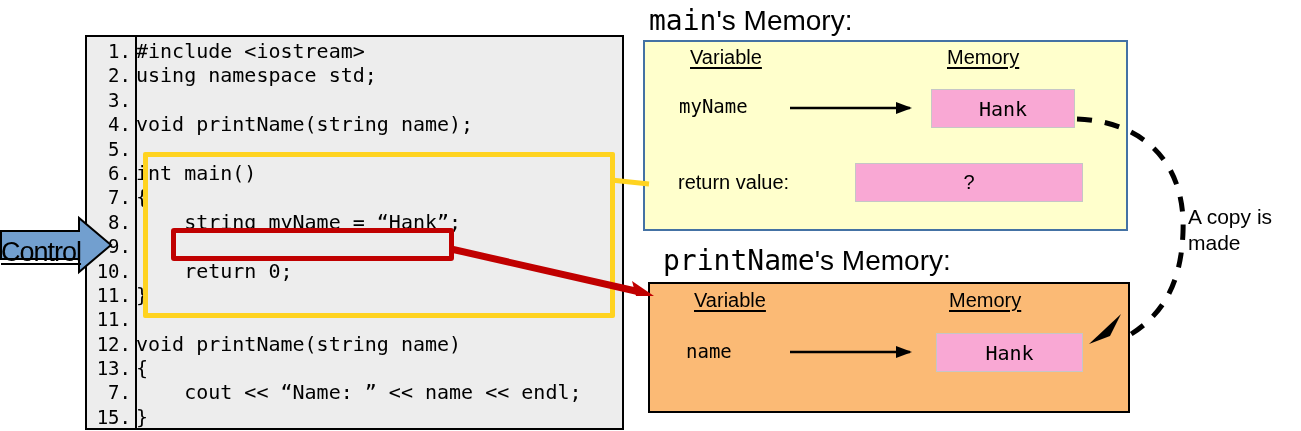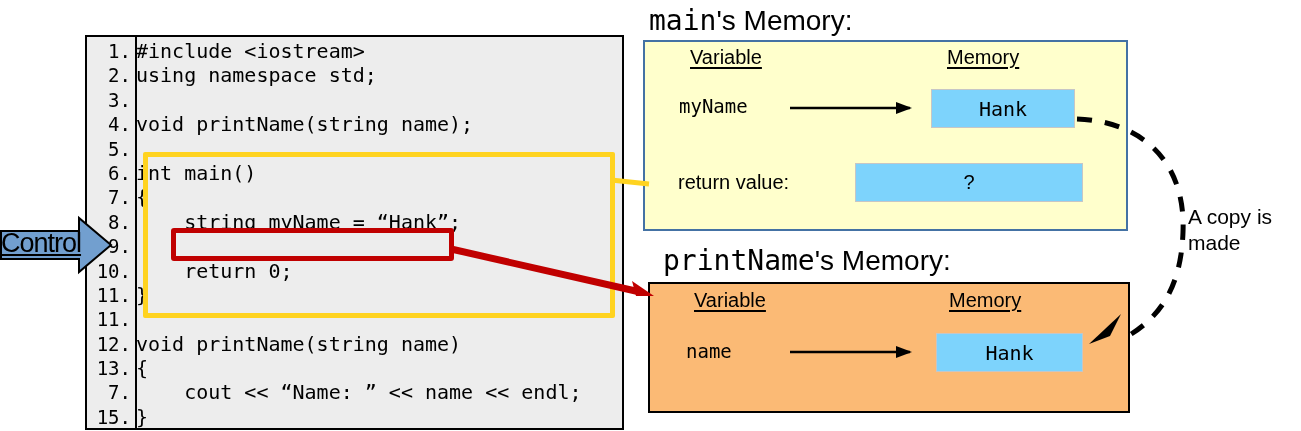--- a/index.html
+++ b/index.html
@@ -37,21 +37,21 @@
     box-sizing:border-box;border:5px solid #ffd320;border-radius:2px;
     pointer-events:none;
   }
   .hl-call{
     position:absolute;left:171px;top:228px;width:283px;height:33px;
     box-sizing:border-box;border:5px solid #c00000;border-radius:3px;
     pointer-events:none;
   }
   
   .control-label{
-    position:absolute;left:1px;top:228px;width:78px;
+    position:absolute;left:1px;top:237px;width:78px;
     font-size:27px;font-weight:400;color:#000;
     text-decoration:underline;letter-spacing:-1px;
     z-index:6;
   }
   
   .mem-title{position:absolute;font-size:28px;color:#000;white-space:nowrap;}
   .mem-title .mono{font-family:"DejaVu Sans Mono", monospace;}
   .box-main{
     position:absolute;left:643px;top:40px;width:485px;height:191px;
     box-sizing:border-box;background:#ffffcc;border:2px solid #4472a4;
@@ -64,21 +64,21 @@
     position:absolute;font-size:20px;color:#000;
     text-decoration:underline;text-underline-offset:3px;white-space:nowrap;
   }
   .mem-var{
     position:absolute;font-size:19px;color:#000;white-space:nowrap;
     font-family:"DejaVu Sans Mono", monospace;
   }
   .mem-label{position:absolute;font-size:20px;color:#000;white-space:nowrap;}
   .val-box{
     position:absolute;box-sizing:border-box;
-    background:#7dd3fc;border:1px solid #c6c6c6;
+    background:#f9a8d4;border:1px solid #c6c6c6;
     display:flex;align-items:center;justify-content:center;
     font-size:20px;color:#000;
   }
   .val-mono{font-family:"DejaVu Sans Mono", monospace;}
   
   .copy-note{
     position:absolute;left:1188px;top:204px;width:118px;
     font-size:21px;line-height:26px;color:#000;
   }
   

